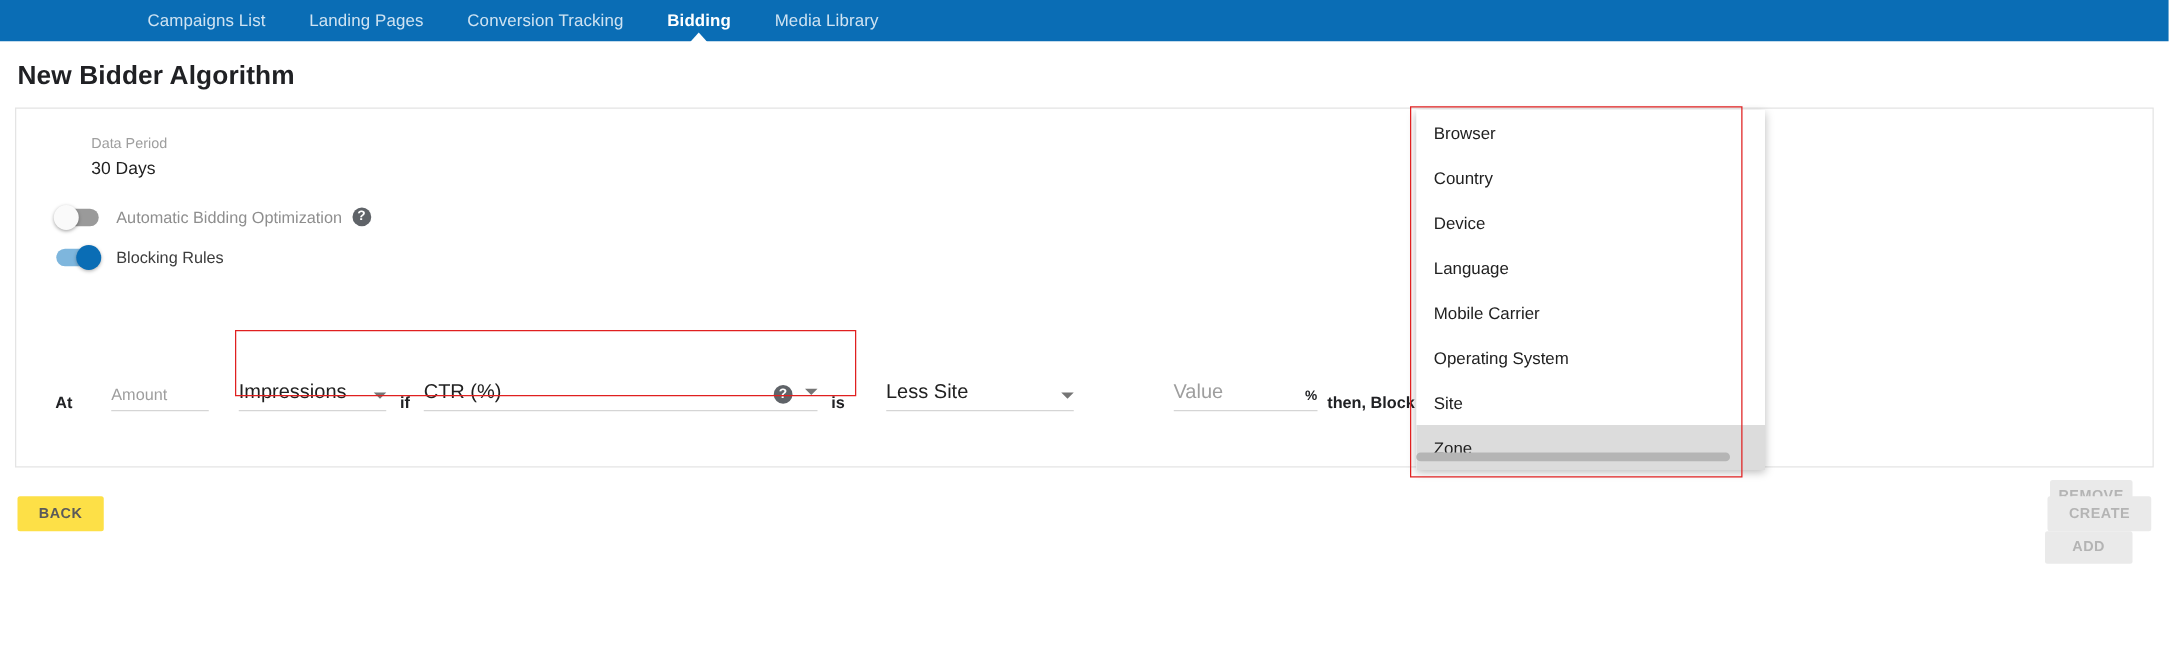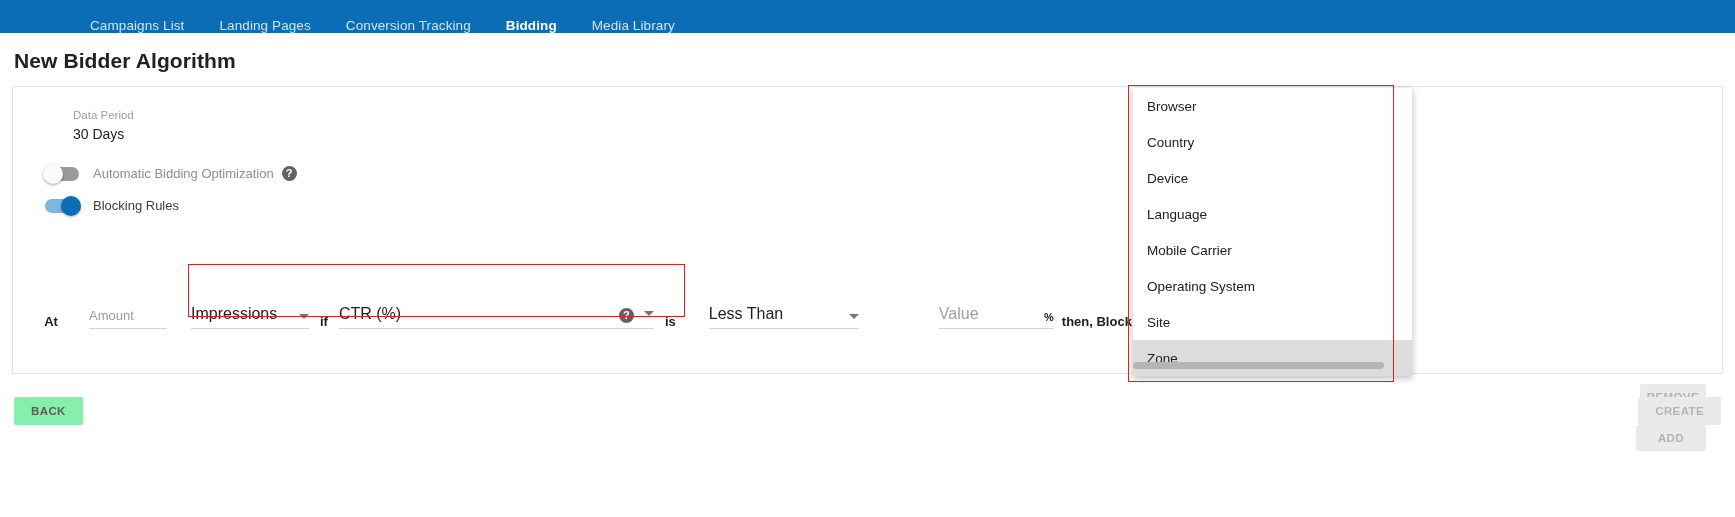--- a/index.html
+++ b/index.html
@@ -12,23 +12,23 @@
     color: #212121;
     overflow: hidden;
     position: relative;
   }
 
   
   .navbar {
     height: 33px;
     background: #0a6db5;
     display: flex;
-    align-items: flex-end;
+    align-items: center;
     justify-content: flex-start;
-    padding-left: 90px;
+    padding-left: 118px;
     position: relative;
   }
   .nav-item {
     color: #cfe3f2;
     font-size: 13.5px;
     margin-right: 35px;
     white-space: nowrap;
     cursor: pointer;
     letter-spacing: .1px;
   }
@@ -275,21 +275,21 @@
     position: absolute;
     left: 0; right: 0;
     top: 391px;
     height: 40px;
     padding: 0 14px;
     display: flex;
     align-items: center;
     justify-content: space-between;
   }
   .back-btn {
-    background: #86efac;
+    background: #fde047;
     color: #5a5a5a;
     border: none;
     font-size: 11.5px;
     font-weight: bold;
     letter-spacing: .4px;
     padding: 8px 17px;
     border-radius: 2px;
     cursor: pointer;
     font-family: "Liberation Sans", sans-serif;
   }
@@ -400,21 +400,21 @@
       <span>CTR (%)</span>
       <span class="ctr-right">
         <span class="help-icon">?</span>
         <span class="caret" style="margin-left:10px;"></span>
       </span>
     </div>
 
     <span class="word">is</span>
 
     <div class="select-lessthan">
-      <span>Less Than</span>
+      <span>Less Site</span>
       <span class="caret"></span>
     </div>
 
     <div class="value-field">
       <span class="placeholder">Value</span>
       <span class="pct">%</span>
     </div>
 
     <span class="then-block">then, Block</span>
   </div>

